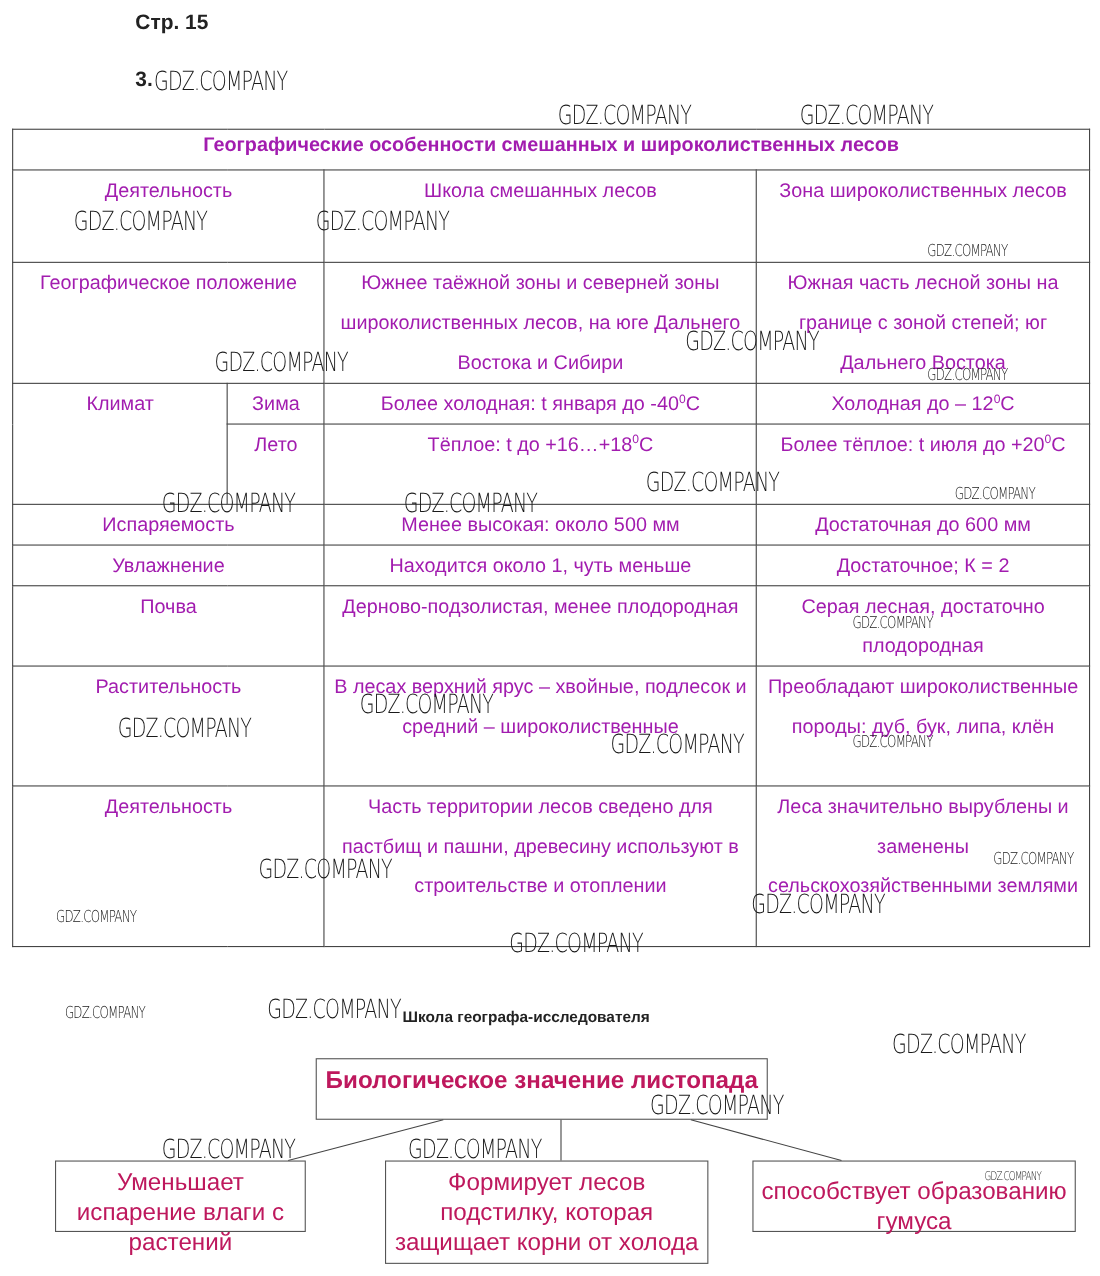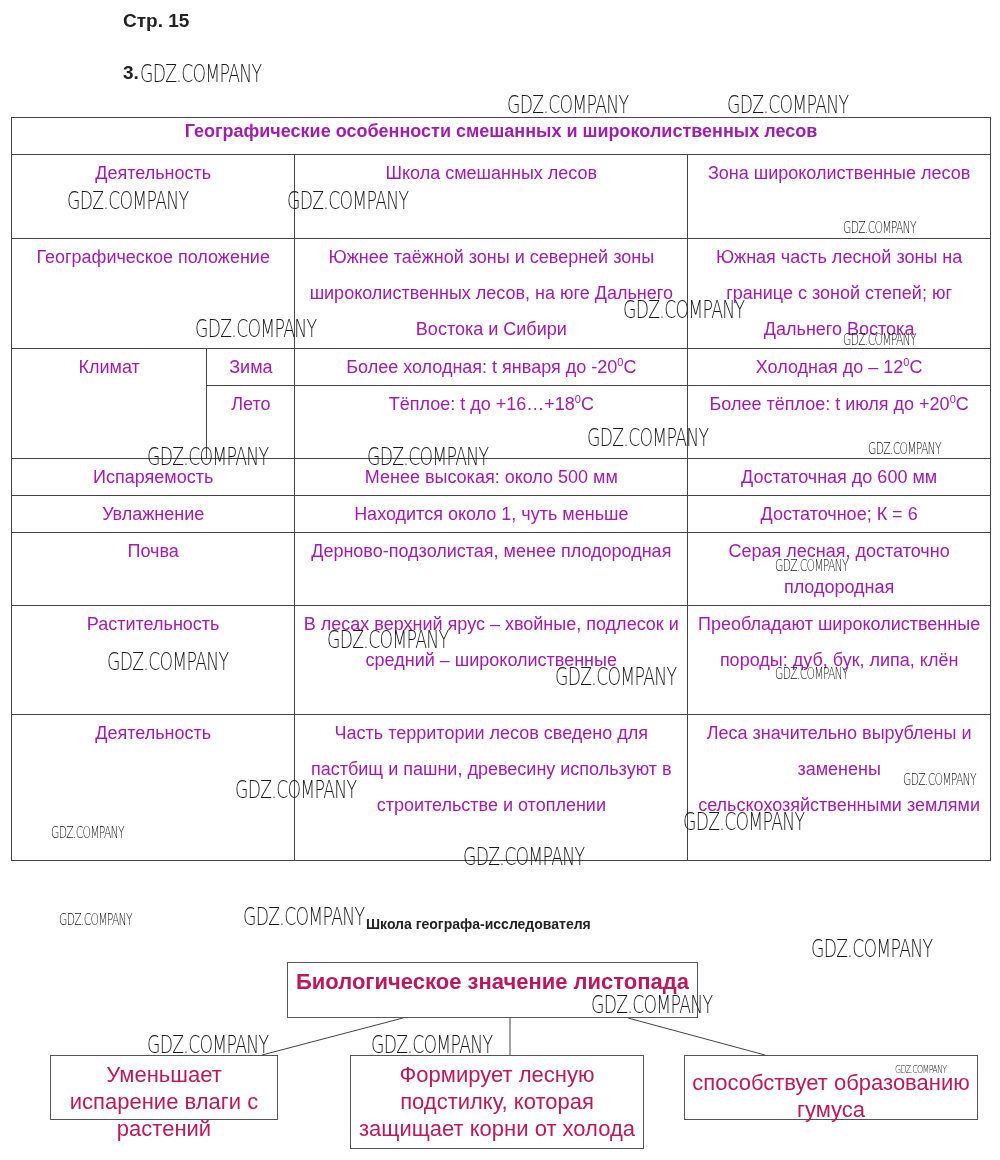--- a/index.html
+++ b/index.html
@@ -47,47 +47,47 @@
       <col class="c2">
       <col class="c3">
   </colgroup>
   <tbody>
       <tr>
     <td colspan="4" class="title">Географические особенности смешанных и широколиственных лесов</td>
   </tr>
   <tr style="height:84px">
     <td colspan="2">Деятельность</td>
     <td>Школа смешанных лесов</td>
-    <td>Зона широколиственные лесов</td>
+    <td>Зона широколиственных лесов</td>
   </tr>
   <tr style="height:110px">
     <td colspan="2">Географическое положение</td>
     <td>Южнее таёжной зоны и северней зоны широколиственных лесов, на юге Дальнего Востока и Сибири</td>
     <td>Южная часть лесной зоны на границе с зоной степей; юг Дальнего Востока</td>
   </tr>
   <tr style="height:37px">
     <td rowspan="2">Климат</td>
     <td>Зима</td>
-    <td><span>Более холодная: t января до -20</span><sup>0</sup><span>C</span></td>
+    <td><span>Более холодная: t января до -40</span><sup>0</sup><span>C</span></td>
     <td><span>Холодная до – 12</span><sup>0</sup><span>C</span></td>
   </tr>
   <tr style="height:73px">
     <td>Лето</td>
     <td><span>Тёплое: t до +16…+18</span><sup>0</sup><span>C</span></td>
     <td><span>Более тёплое: t июля до +20</span><sup>0</sup><span>C</span></td>
   </tr>
   <tr style="height:37px">
     <td colspan="2">Испаряемость</td>
     <td>Менее высокая: около 500 мм</td>
     <td>Достаточная до 600 мм</td>
   </tr>
   <tr style="height:37px">
     <td colspan="2">Увлажнение</td>
     <td>Находится около 1, чуть меньше</td>
-    <td>Достаточное; К = 6</td>
+    <td>Достаточное; К = 2</td>
   </tr>
   <tr style="height:73px">
     <td colspan="2">Почва</td>
     <td>Дерново-подзолистая, менее плодородная</td>
     <td>Серая лесная, достаточно плодородная</td>
   </tr>
   <tr style="height:109px">
     <td colspan="2">Растительность</td>
     <td>В лесах верхний ярус – хвойные, подлесок и средний – широколиственные</td>
     <td>Преобладают широколиственные породы: дуб, бук, липа, клён</td>
@@ -103,21 +103,21 @@
 <div class="abs section-title">Школа географа-исследователя</div>
 
 <svg class="links">
   <line x1="403" y1="1018" x2="262" y2="1055" stroke="#444" stroke-width="1"></line>
   <line x1="510" y1="1018" x2="510" y2="1055" stroke="#444" stroke-width="1"></line>
   <line x1="628" y1="1018" x2="765" y2="1055" stroke="#444" stroke-width="1"></line>
 </svg>
 
 <div class="box root">Биологическое значение листопада</div>
 <div class="box b1">Уменьшает испарение влаги с растений</div>
-<div class="box b2">Формирует лесную подстилку, которая защищает корни от холода</div>
+<div class="box b2">Формирует лесов подстилку, которая защищает корни от холода</div>
 <div class="box b3">способствует образованию гумуса</div>
 
 <div class="wm big" style="left:140px;top:60px">GDZ.COMPANY</div>
 <div class="wm big" style="left:507px;top:91px">GDZ.COMPANY</div>
 <div class="wm big" style="left:727px;top:91px">GDZ.COMPANY</div>
 <div class="wm big" style="left:67px;top:187px">GDZ.COMPANY</div>
 <div class="wm big" style="left:287px;top:187px">GDZ.COMPANY</div>
 <div class="wm small" style="left:843px;top:219px">GDZ.COMPANY</div>
 <div class="wm big" style="left:195px;top:315px">GDZ.COMPANY</div>
 <div class="wm big" style="left:623px;top:296px">GDZ.COMPANY</div>

